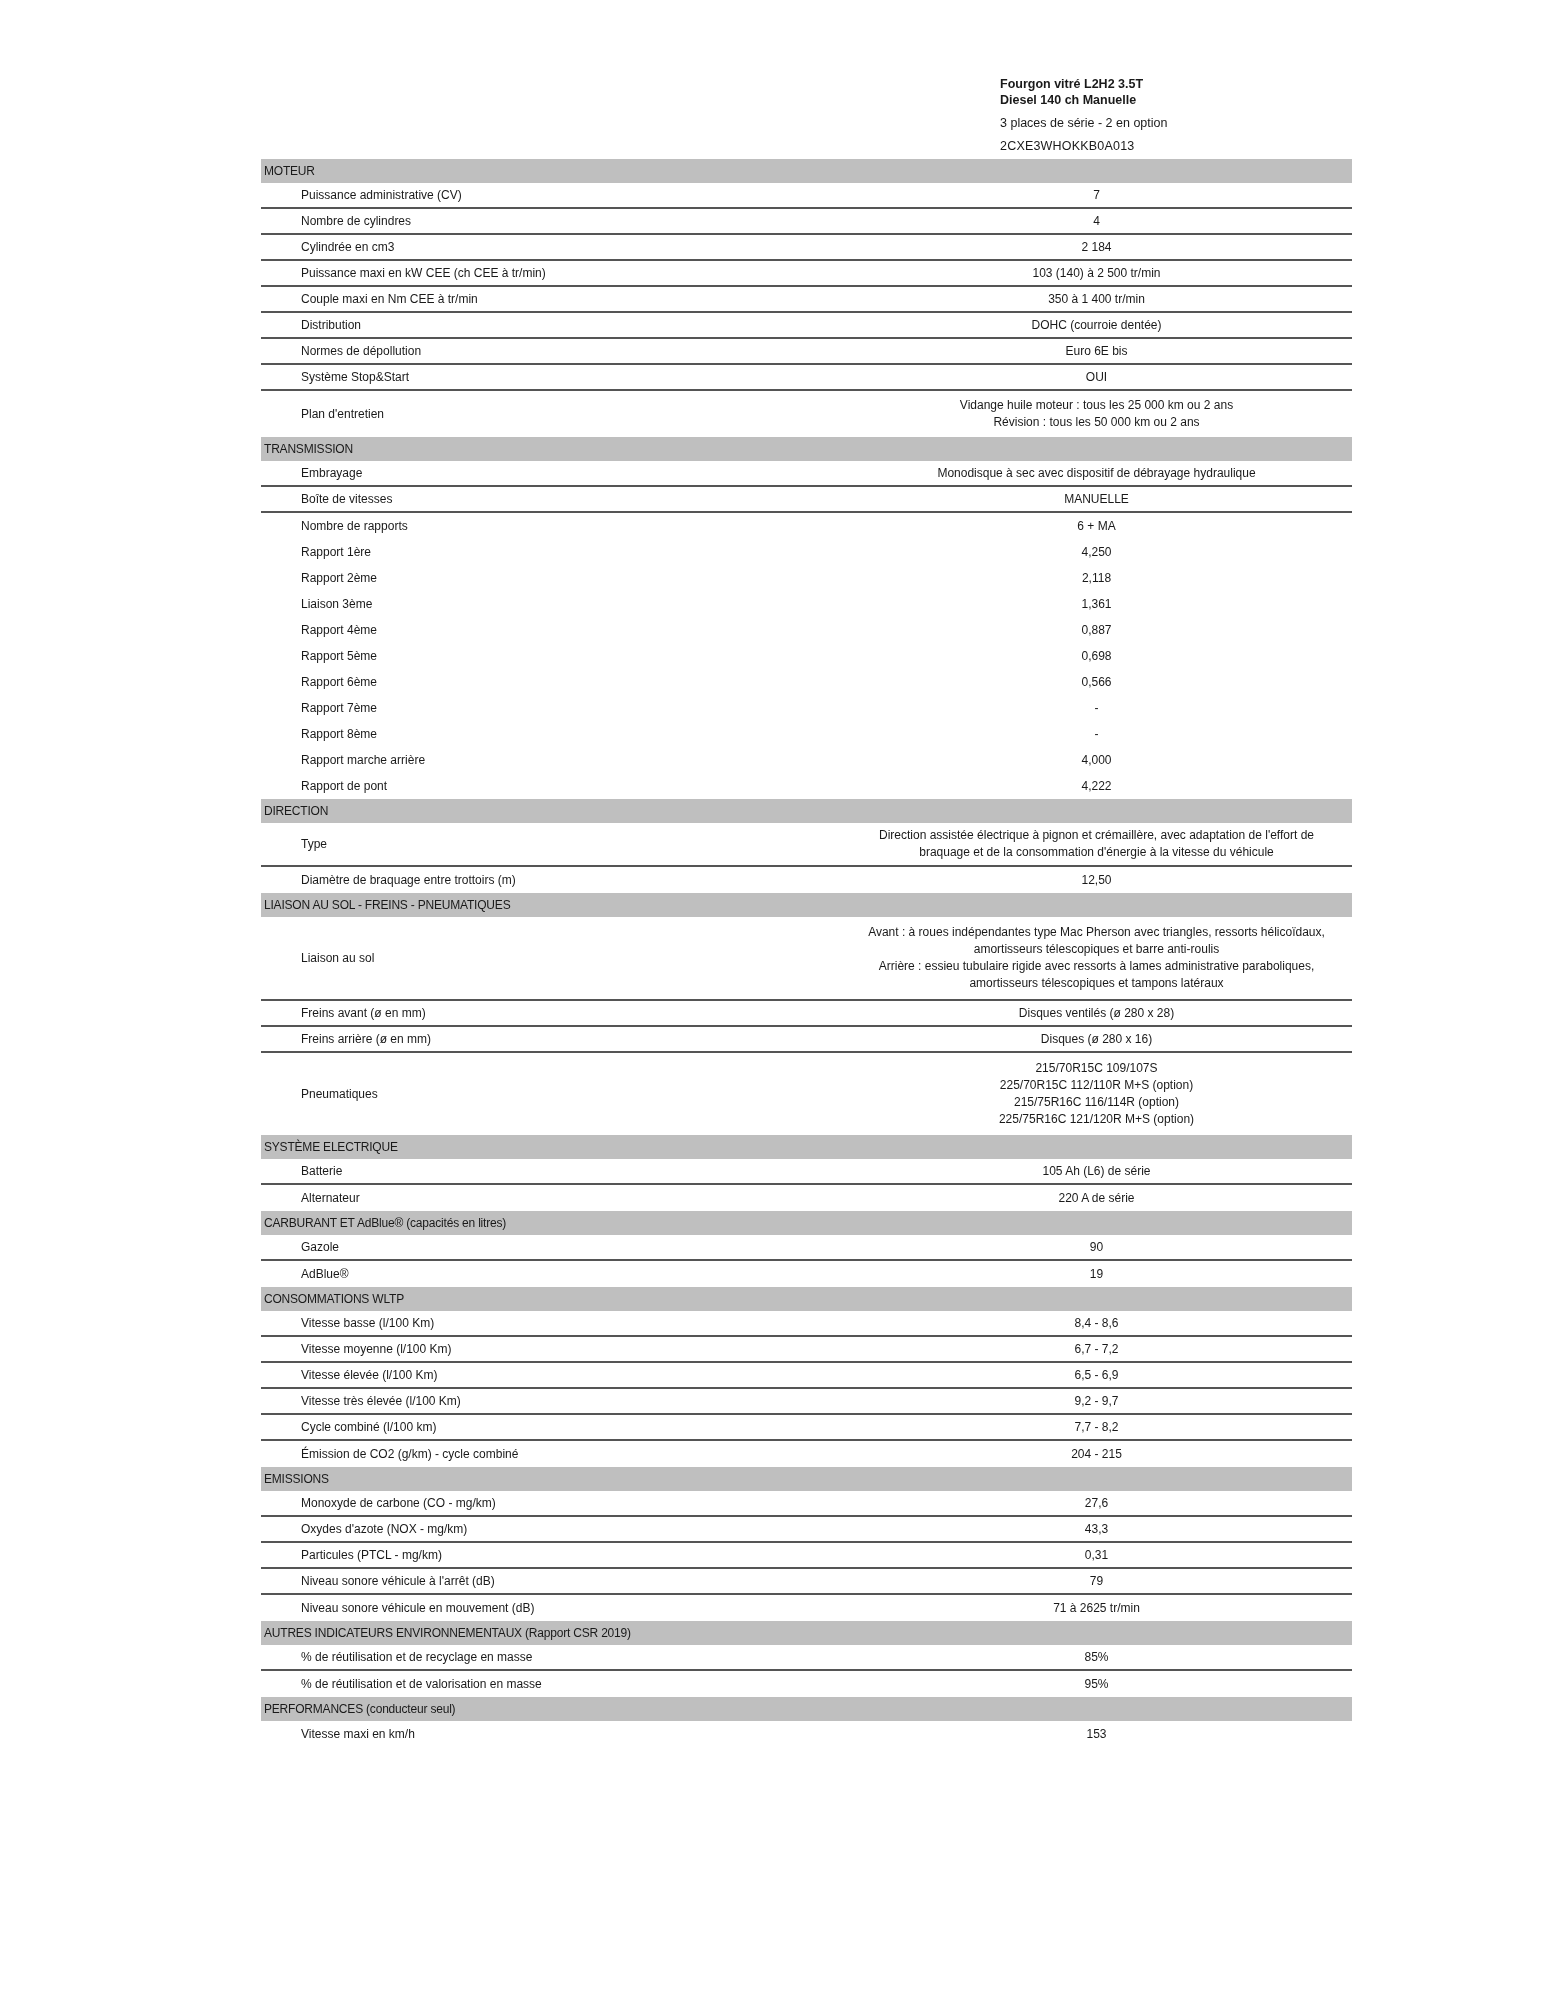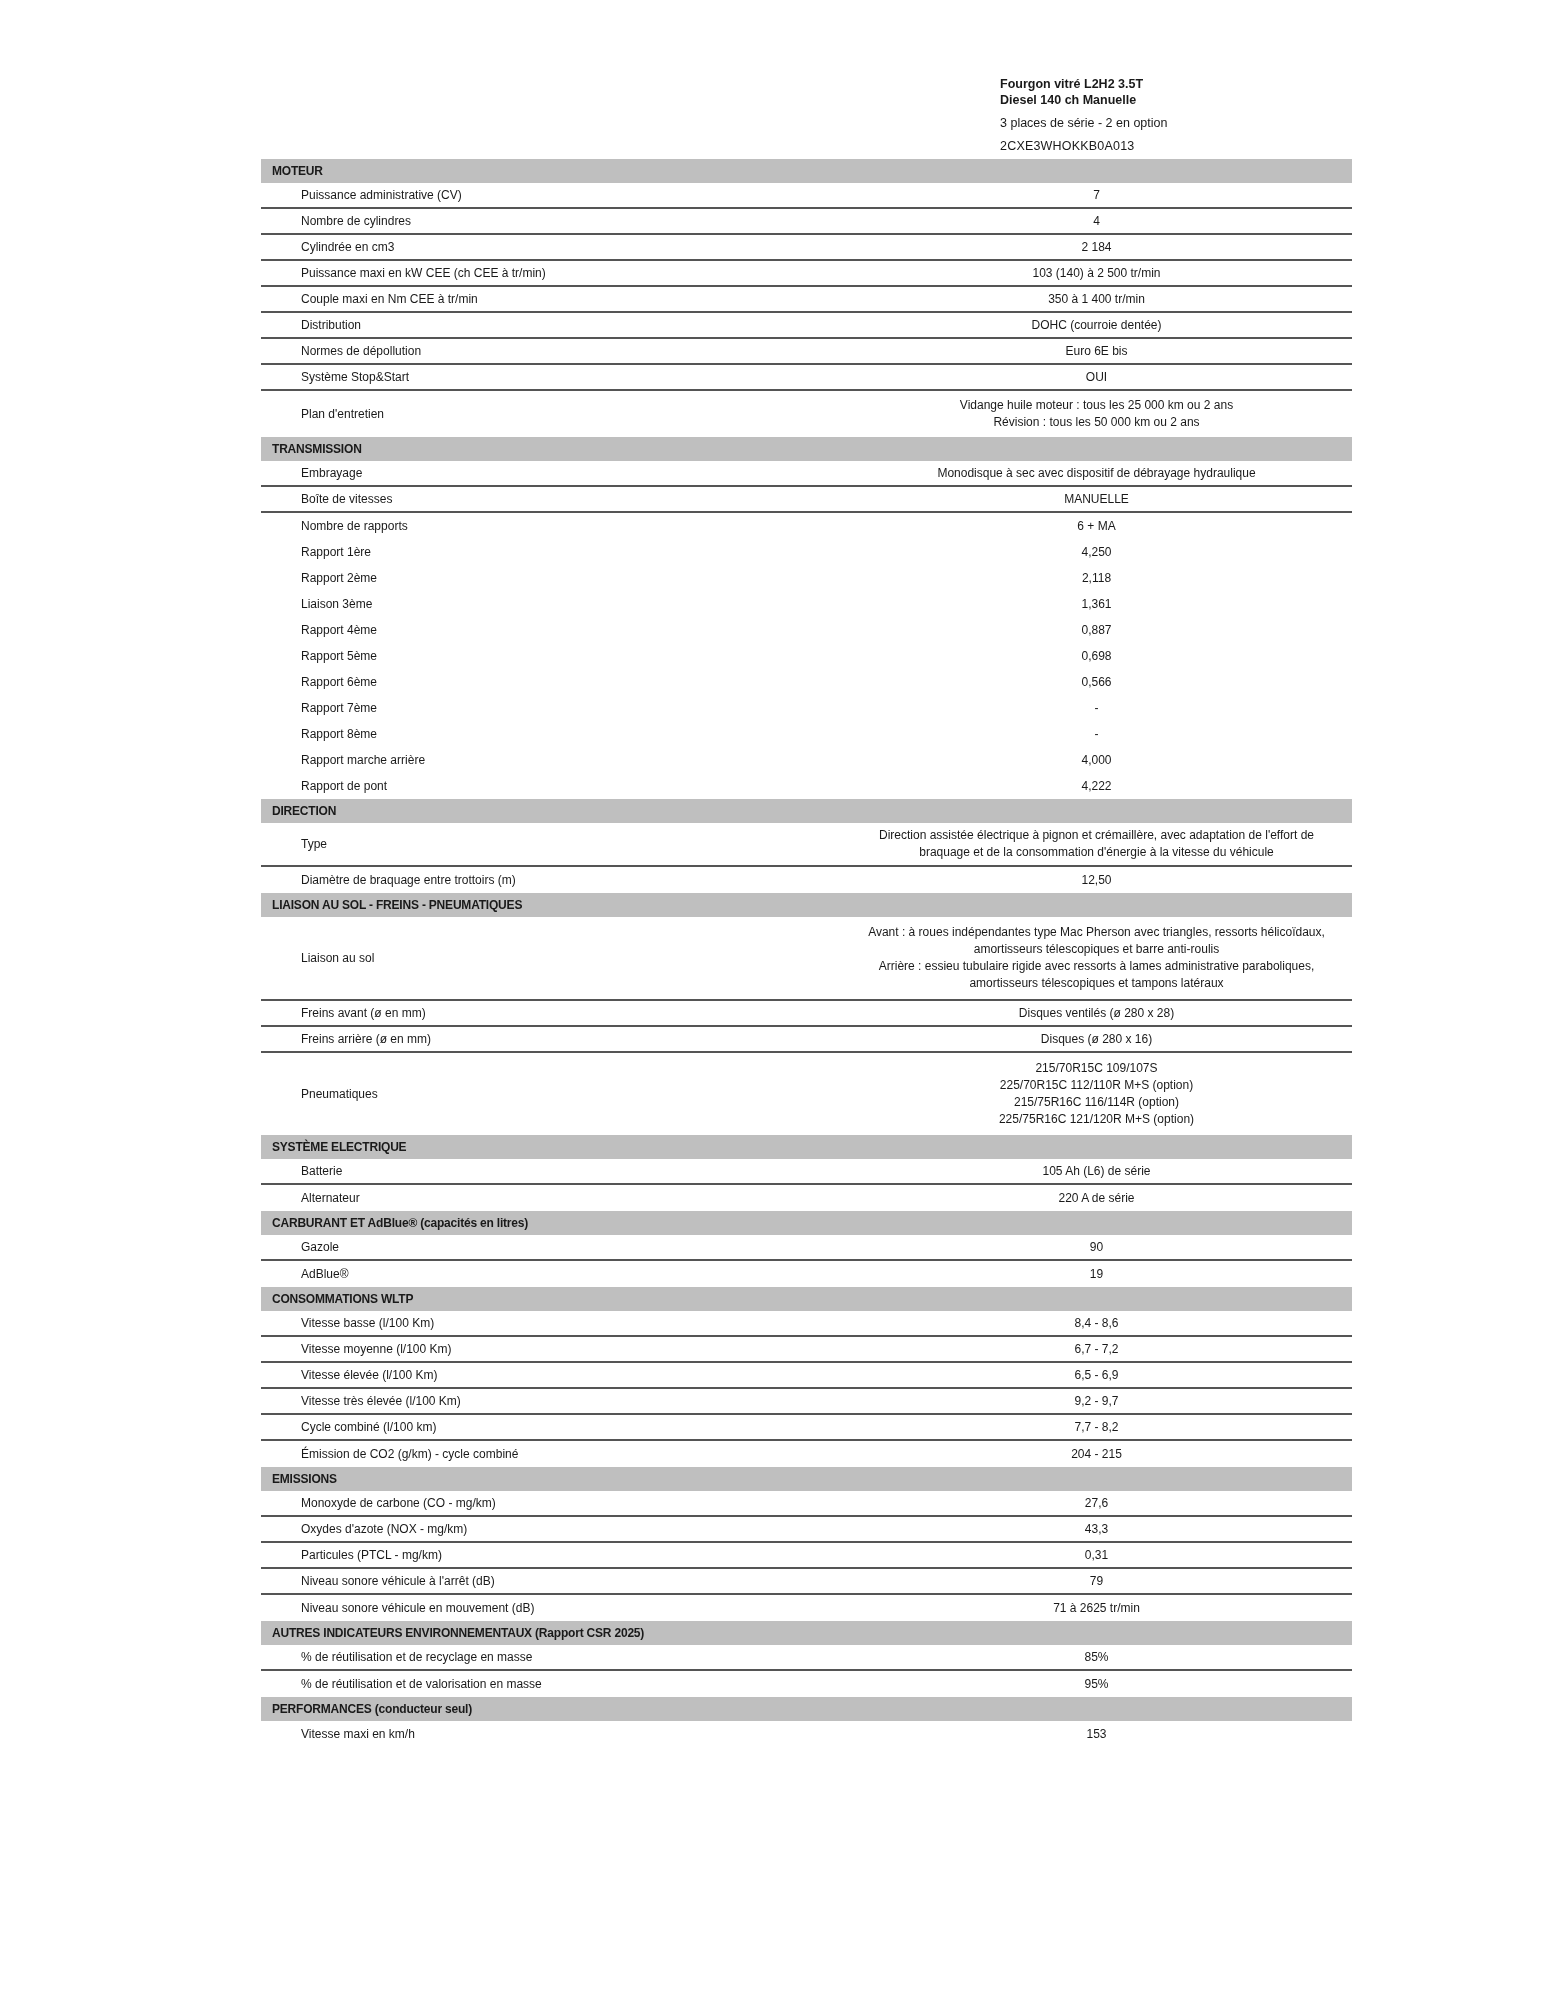--- a/index.html
+++ b/index.html
@@ -14,21 +14,21 @@
   }
   .doc-head .title { font-weight: bold; }
   .doc-head .sub { margin-top: 7px; }
   .doc-head .code { margin-top: 7px; letter-spacing: 0.2px; }
 
   .table {
     position: absolute; left: 261px; top: 159px; width: 1091px;
   }
   .section {
     background: #bfbfbf; height: 24px; line-height: 24px;
-    font-weight: bold; font-size: 12px; padding-left: 11px;
+    font-weight: normal; font-size: 12px; padding-left: 3px;
     letter-spacing: -0.2px;
   }
   .row {
     display: flex; align-items: center; min-height: 26px;
     font-size: 12px; box-sizing: border-box;
   }
   .row.div { border-bottom: 2px solid #555; }
   .row .label { width: 580px; padding-left: 40px; box-sizing: border-box; }
   .row .value {
     flex: 1; text-align: center; line-height: 17px; padding: 2px 0;
@@ -247,21 +247,21 @@
     </div>
   <div class="row div">
       <div class="label">Niveau sonore véhicule à l'arrêt (dB)</div>
       <div class="value">79</div>
     </div>
   <div class="row">
       <div class="label">Niveau sonore véhicule en mouvement (dB)</div>
       <div class="value">71 à 2625 tr/min</div>
     </div>
 
-  <div class="section">AUTRES INDICATEURS ENVIRONNEMENTAUX (Rapport CSR 2025)</div>
+  <div class="section">AUTRES INDICATEURS ENVIRONNEMENTAUX (Rapport CSR 2019)</div>
   <div class="row div">
       <div class="label">% de réutilisation et de recyclage en masse</div>
       <div class="value">85%</div>
     </div>
   <div class="row">
       <div class="label">% de réutilisation et de valorisation en masse</div>
       <div class="value">95%</div>
     </div>
 
   <div class="section">PERFORMANCES (conducteur seul)</div>

